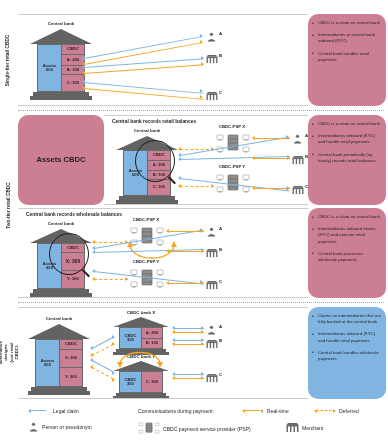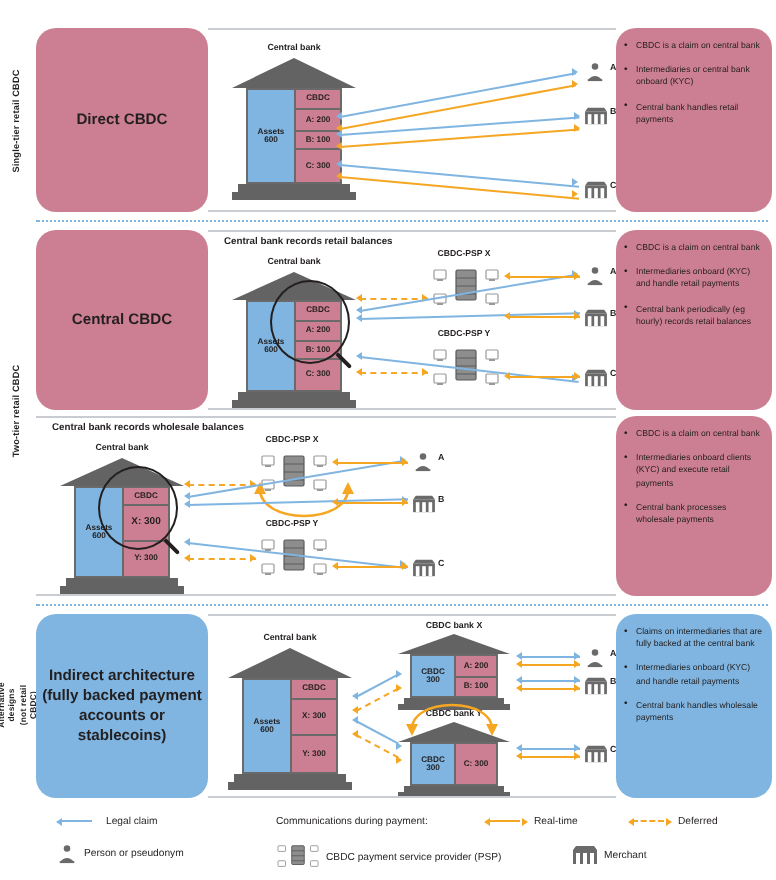--- a/index.html
+++ b/index.html
@@ -184,23 +184,20 @@
     <span>Single-tier retail CBDC</span>
   </div>
   <div class="tier-label" style="top:112px;height:186px;">
     <span>Two-tier retail CBDC</span>
   </div>
   <div class="tier-label" style="top:304px;height:96px;font-size:4.2px;">
     <span style="white-space:normal;width:92px;line-height:1.25;">Alternative designs (not retail CBDC)</span>
   </div>
 
   <div class="panel" style="top:14px;height:92px;">
-    <div class="pill pink">
-      <span>Direct CBDC</span>
-    </div>
 
     <div class="stage">
       <div class="cb-cap" style="left:8px;top:6px;">
         <span>Central bank</span>
       </div>
 
       <div class="bank" style="left:12px;top:14px;width:62px;height:72px;">
         <div class="roof" style="border-left-width:31px;border-right-width:31px;border-bottom-width:15px;"></div>
         <div class="sheet" style="top:15px;width:48px;height:48px;">
           <div class="col" style="width:50%;">
@@ -279,21 +276,21 @@
         <li>Intermediaries or central bank onboard (KYC)</li>
         <li>Central bank handles retail payments</li>
       </ul>
     </div>
   </div>
 
   <div class="sep" style="top:110px;"></div>
 
   <div class="panel" style="top:115px;height:90px;">
     <div class="pill pink">
-      <span>Central CBDC</span>
+      <span>Assets CBDC</span>
     </div>
 
     <div class="stage">
       <div class="stage-head">Central bank records retail balances</div>
       <div class="cb-cap" style="left:8px;top:12px;">
         <span>Central bank</span>
       </div>
 
       <div class="bank" style="left:12px;top:20px;width:62px;height:70px;">
         <div class="roof" style="border-left-width:31px;border-right-width:31px;border-bottom-width:14px;"></div>
@@ -574,23 +571,20 @@
         <li>CBDC is a claim on central bank</li>
         <li>Intermediaries onboard clients (KYC) and execute retail payments</li>
         <li>Central bank processes wholesale payments</li>
       </ul>
     </div>
   </div>
 
   <div class="sep" style="top:302px;"></div>
 
   <div class="panel" style="top:307px;height:92px;">
-    <div class="pill blue">
-      <span>Indirect architecture (fully backed payment accounts or stablecoins)</span>
-    </div>
 
     <div class="stage">
       <div class="cb-cap" style="left:6px;top:8px;">
         <span>Central bank</span>
       </div>
 
       <div class="bank" style="left:10px;top:16px;width:62px;height:72px;">
         <div class="roof" style="border-left-width:31px;border-right-width:31px;border-bottom-width:15px;"></div>
         <div class="sheet" style="top:15px;width:48px;height:48px;">
           <div class="col" style="width:50%;">

